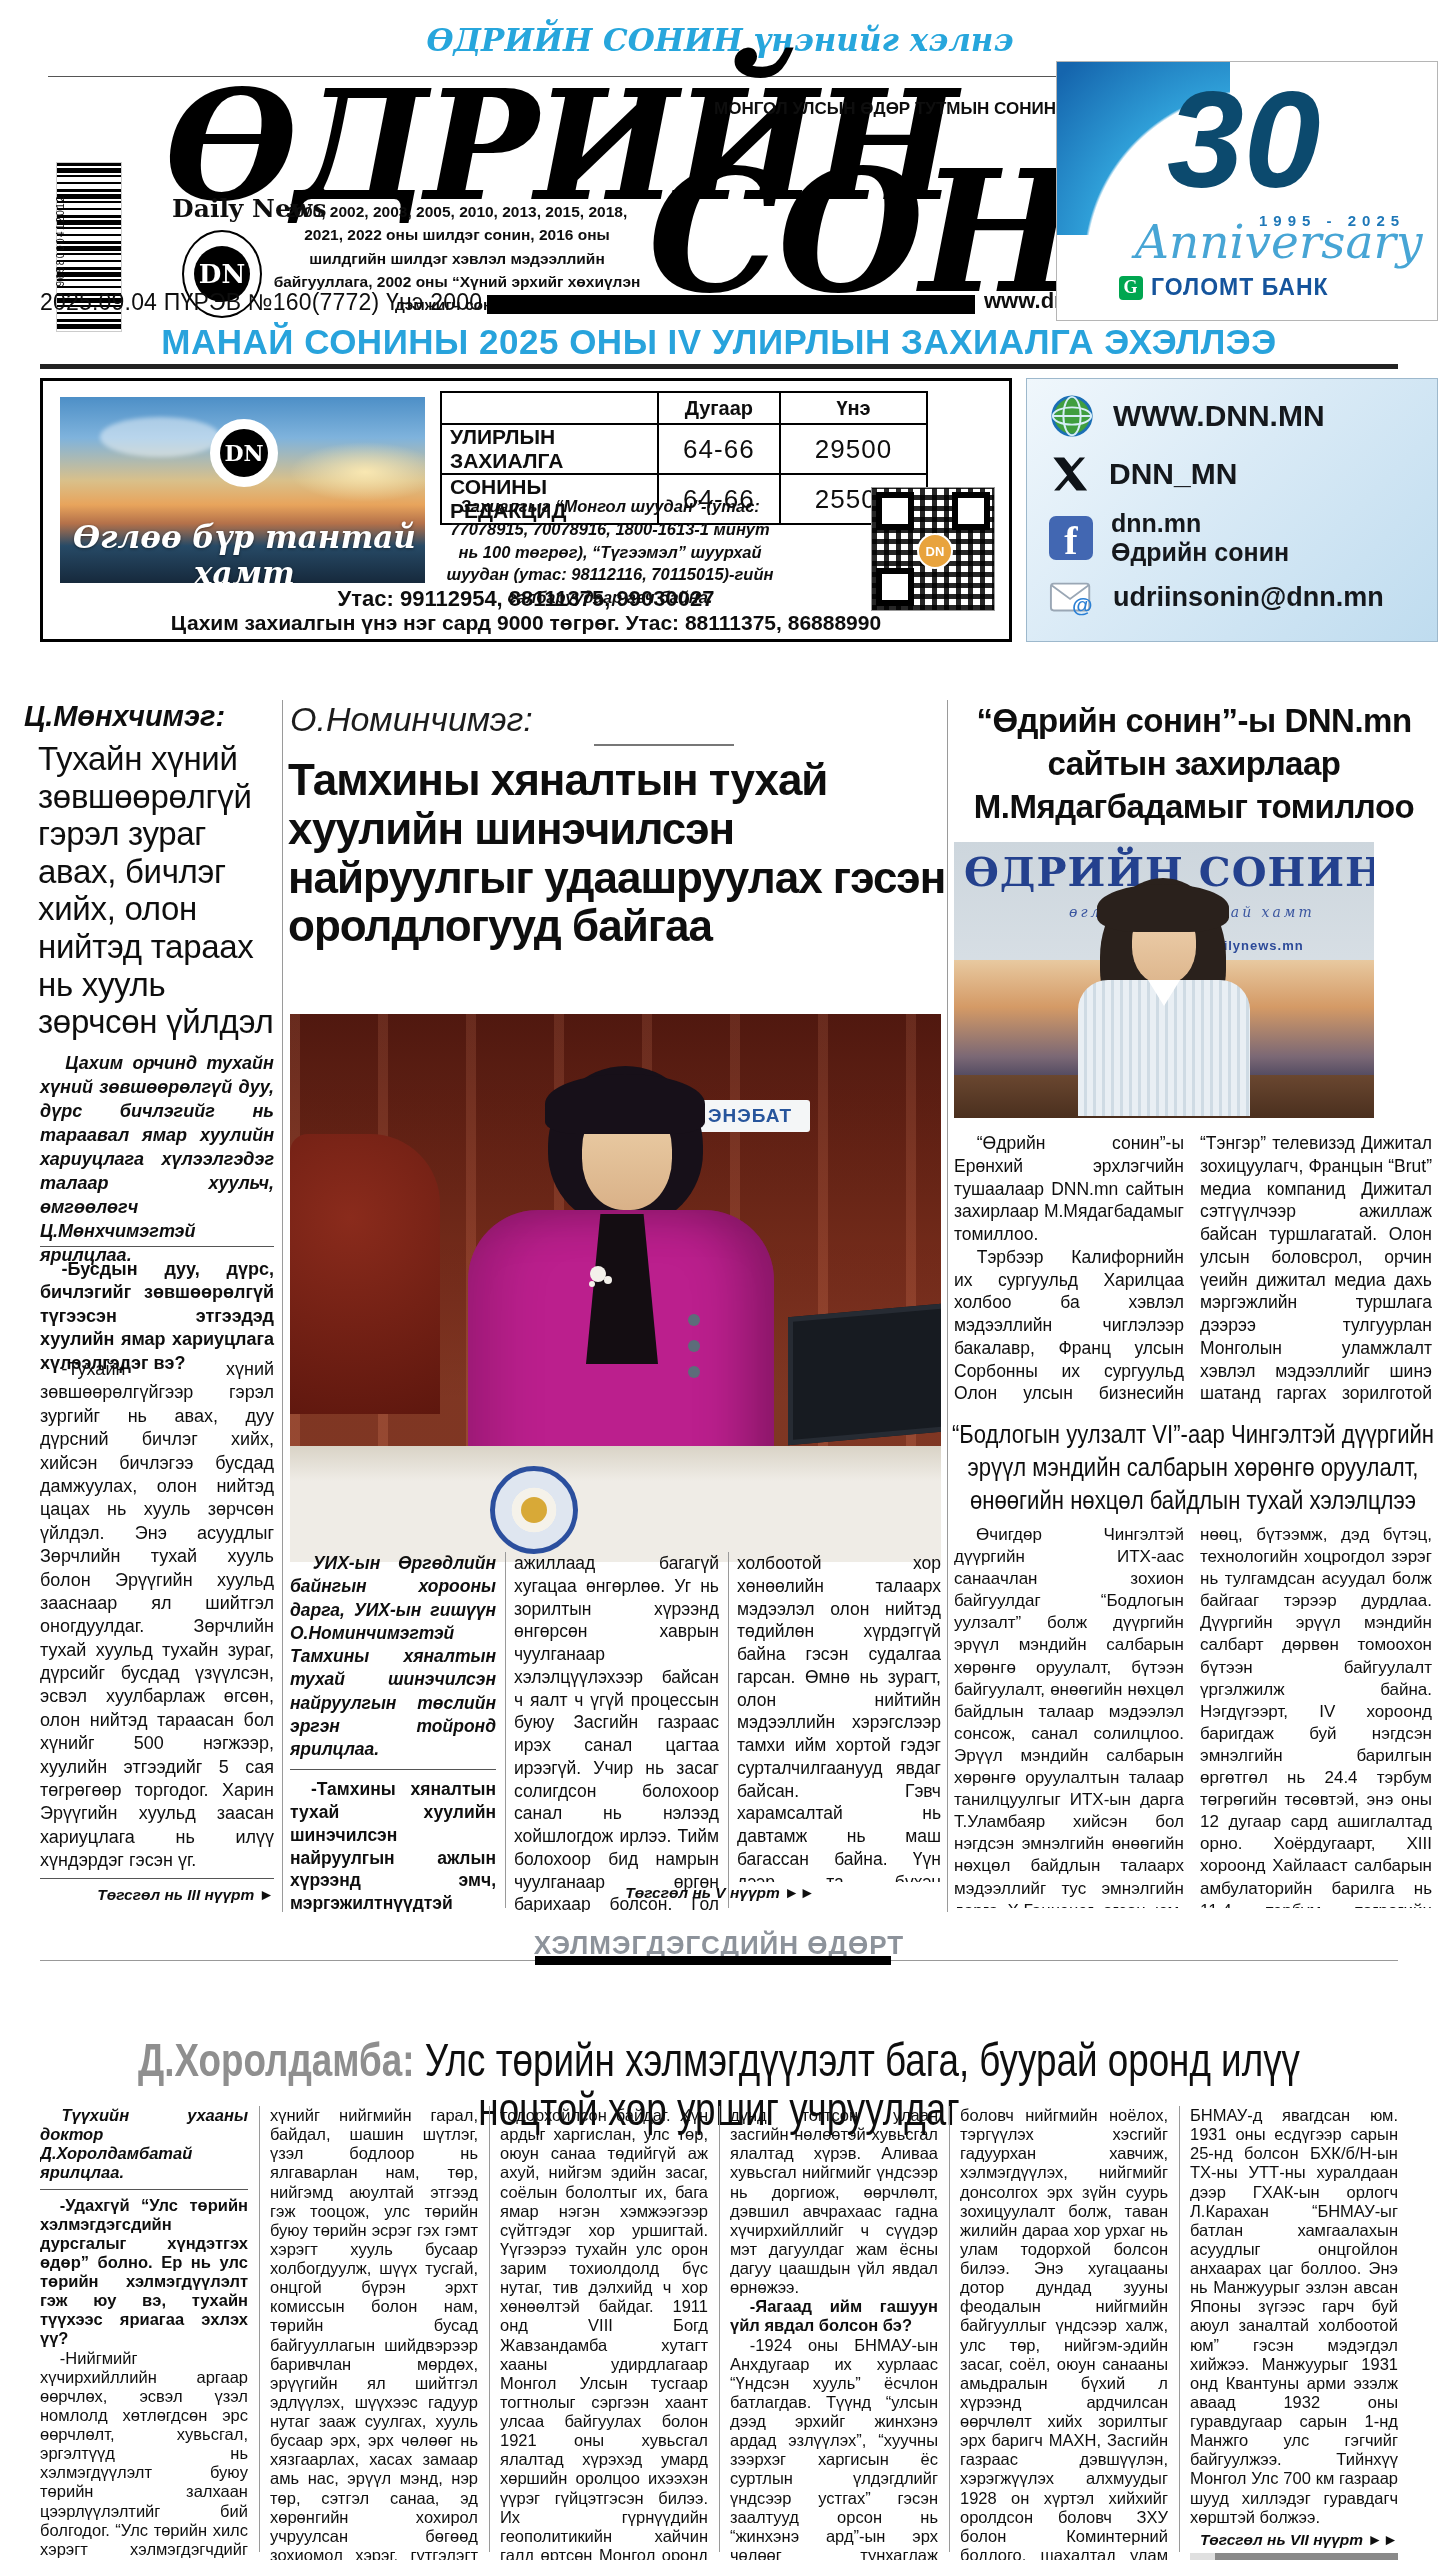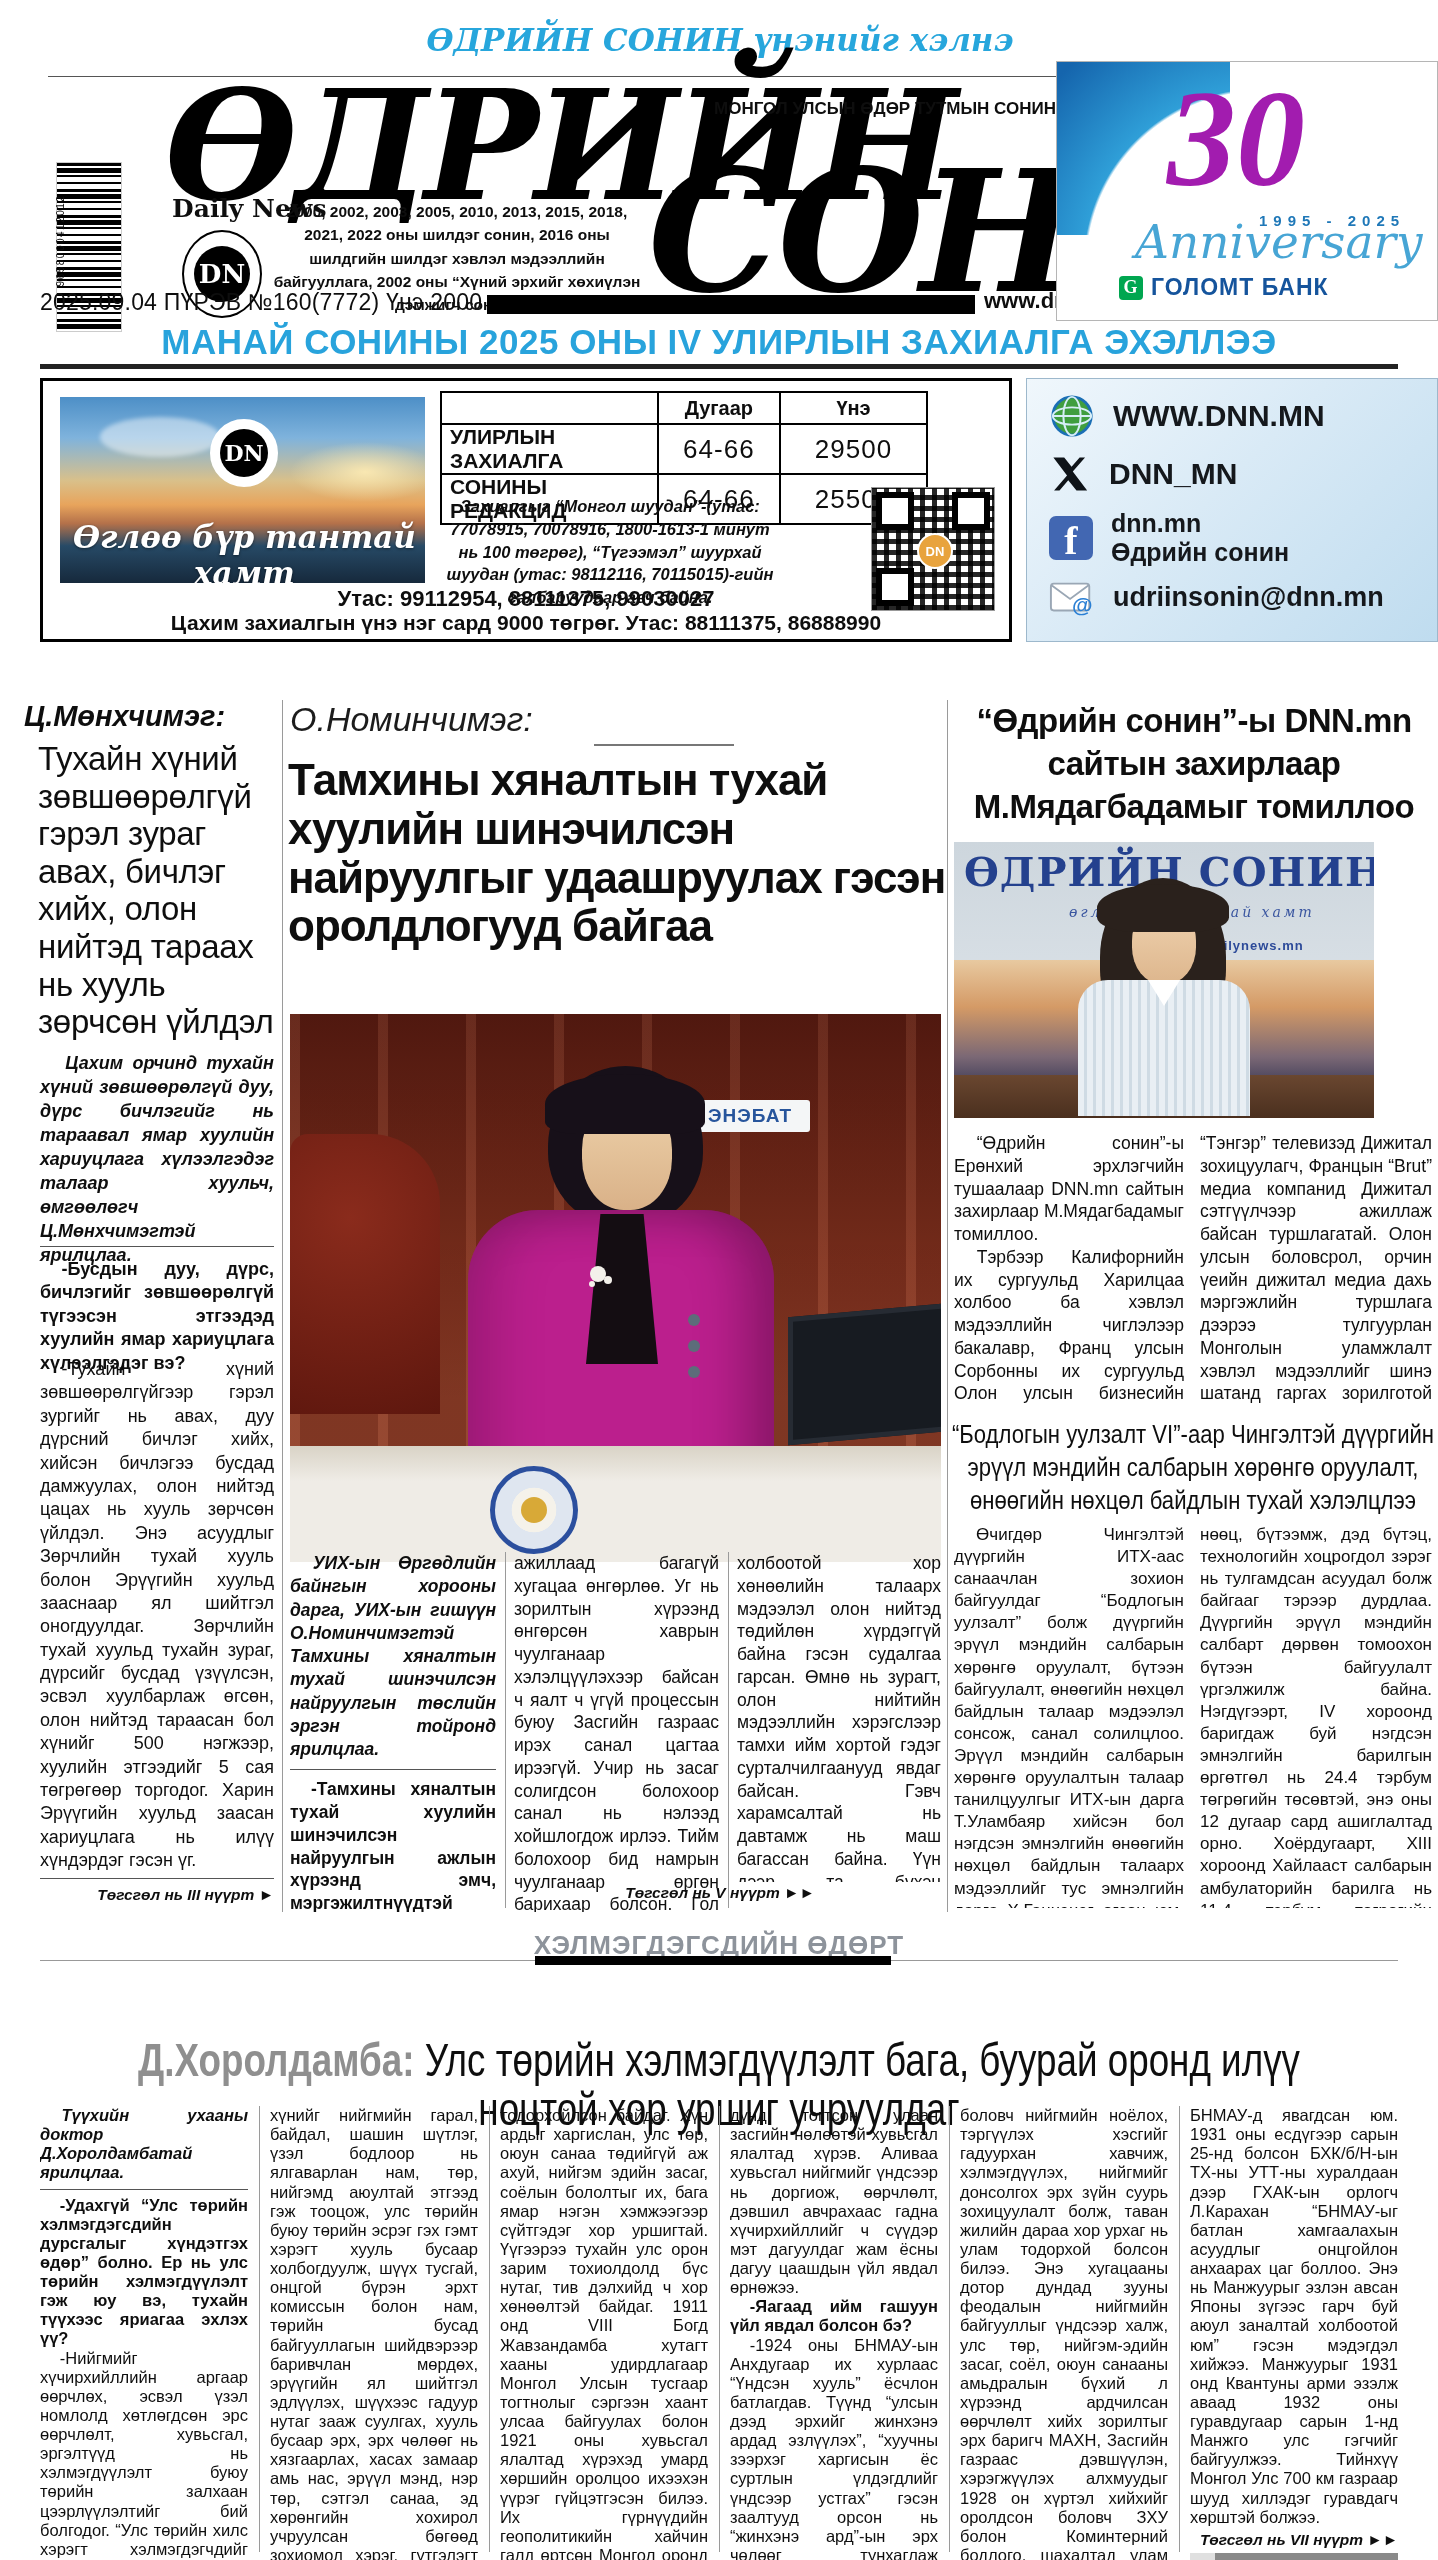--- a/index.html
+++ b/index.html
@@ -53,22 +53,22 @@
   .a4-title { font-size:26px; line-height:1.27; }
 
   .kicker { font-weight:bold; font-size:26px; color:#8d939b; letter-spacing:1px; }
   .a5-head { font-size:46px; line-height:1.08; white-space:pre-line; }
   .a5-author { color:#8f8f8f; font-weight:bold; }
   .body16 { font-size:16.5px; line-height:1.16; }
 
   .ann-box { background:#fff; border:1px solid #b5b5b5; }
   .ann-swoosh { position:absolute; left:-2px; top:-2px; width:175px; height:175px;
                 background:radial-gradient(circle at 118% 118%, transparent 60%, #2f9fd8 61%, #1565ad 95%); }
-  .ann-30 { font-family:Liberation Serif, serif; font-weight:bold; font-style:italic;
-            font-size:138px; color:#a21caf; line-height:1; }
+  .ann-30 { font-family:Liberation Sans, sans-serif; font-weight:bold; font-style:italic;
+            font-size:138px; color:#0c4a6e; line-height:1; }
   .ann-years { color:#1f78b8; font-weight:bold; font-size:15px; letter-spacing:6px; }
   .ann-word { font-family:"DejaVu Serif", serif; font-style:italic; font-size:47px; color:#47a5d5; }
   .ann-bank { color:#15549c; font-weight:bold; font-size:23px; letter-spacing:1px; display:flex; align-items:center; gap:8px; }
   .ann-bank-icon { width:24px; height:24px; background:#00a650; border-radius:4px; color:#fff;
                    font-family:"Liberation Serif", serif; font-weight:bold; font-size:18px;
                    display:flex; align-items:center; justify-content:center; }
 
   .barcode { background:#fff; border:1px solid #ccc;
              background-image:repeating-linear-gradient(180deg,#000 0 3px,#fff 3px 5px,#000 5px 10px,#fff 10px 12px,#000 12px 14px,#fff 14px 19px,#000 19px 21px,#fff 21px 26px); }
   .barcode-num { position:absolute; left:-42px; top:72px; transform:rotate(-90deg); font-size:10px; letter-spacing:1.5px; }

